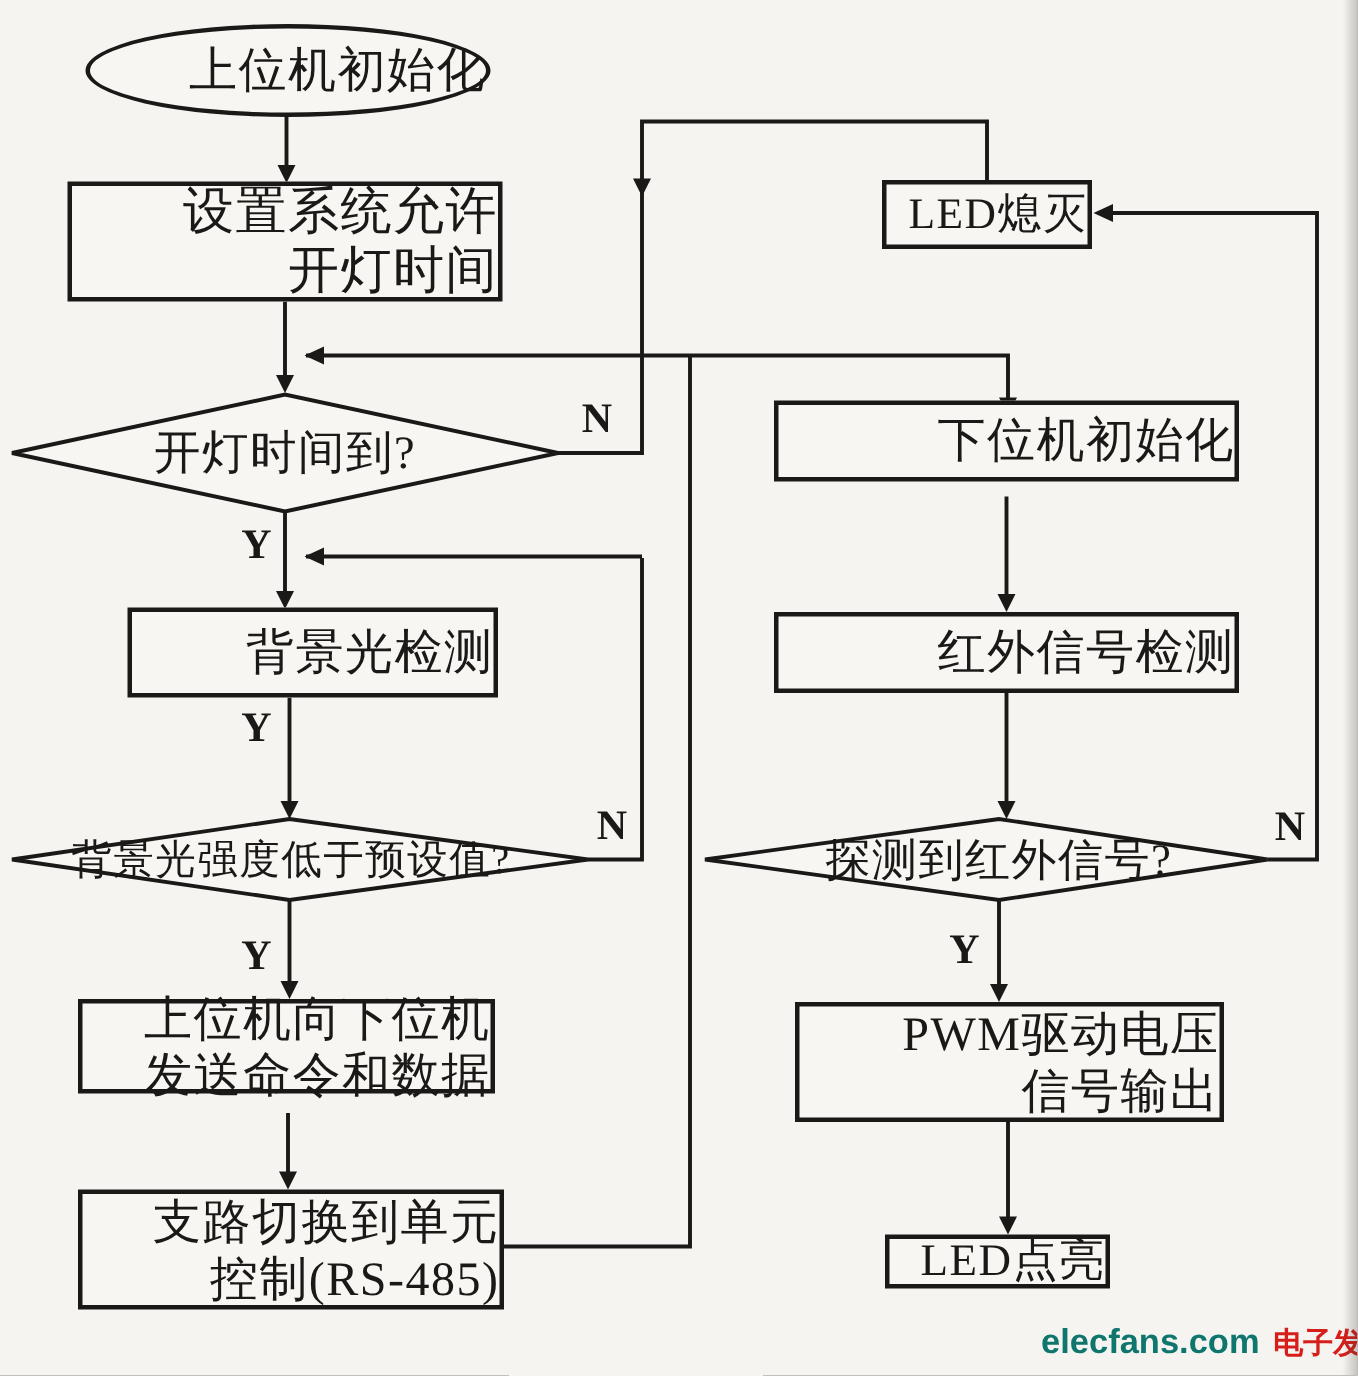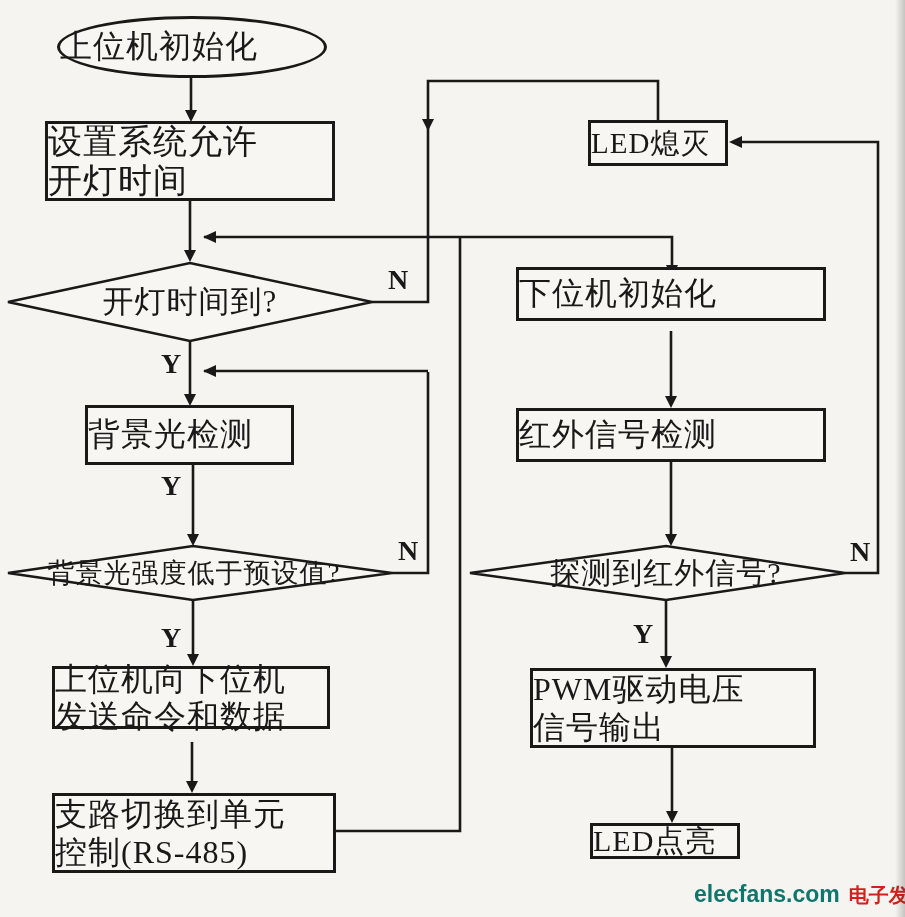--- a/index.html
+++ b/index.html
@@ -5,21 +5,21 @@
   * { margin:0; padding:0; box-sizing:border-box; }
   html,body { background:#9a9a98; }
   #stage {
     position:relative; width:905px; height:917px; overflow:hidden;
     background:#f5f4f0; color:#1a1918;
     font-family:"Liberation Serif","DejaVu Serif",serif;
   }
   svg.wires { position:absolute; left:0; top:0; }
   .node {
     position:absolute; display:flex; flex-direction:column;
-    align-items:flex-start; justify-content:center; text-align:center;
+    align-items:flex-end; justify-content:center; text-align:center;
     background:#f7f6f2; border:3px solid #1a1918; line-height:1.18;
     letter-spacing:1px;
   }
   .node span { display:block; }
   .stadium { border-radius:50% / 50%; }
   .dlabel {
     position:absolute; display:flex; align-items:center; justify-content:center;
     text-align:center; letter-spacing:1px;
   }
   .blabel {
@@ -91,21 +91,21 @@
     <span>上位机初始化</span>
   </div>
 
   <div class="node" style="left:45px;top:121px;width:290px;height:80px;font-size:34px;line-height:39px">
     <span>设置系统允许</span>
     <span>开灯时间</span>
   </div>
 
   <div class="dlabel" style="left:30px;top:283px;width:320px;height:38px;font-size:31px">开灯时间到?</div>
 
-  <div class="node" style="left:85px;top:405px;width:209px;height:60px;font-size:32px">
+  <div class="node" style="left:85px;top:405px;width:247px;height:60px;font-size:32px">
     <span>背景光检测</span>
   </div>
 
   <div class="dlabel" style="left:13px;top:555px;width:362px;height:36px;font-size:27px">背景光强度低于预设值?</div>
 
   <div class="node" style="left:52px;top:666px;width:278px;height:63px;font-size:32px;line-height:37px">
     <span>上位机向下位机</span>
     <span>发送命令和数据</span>
   </div>
 

